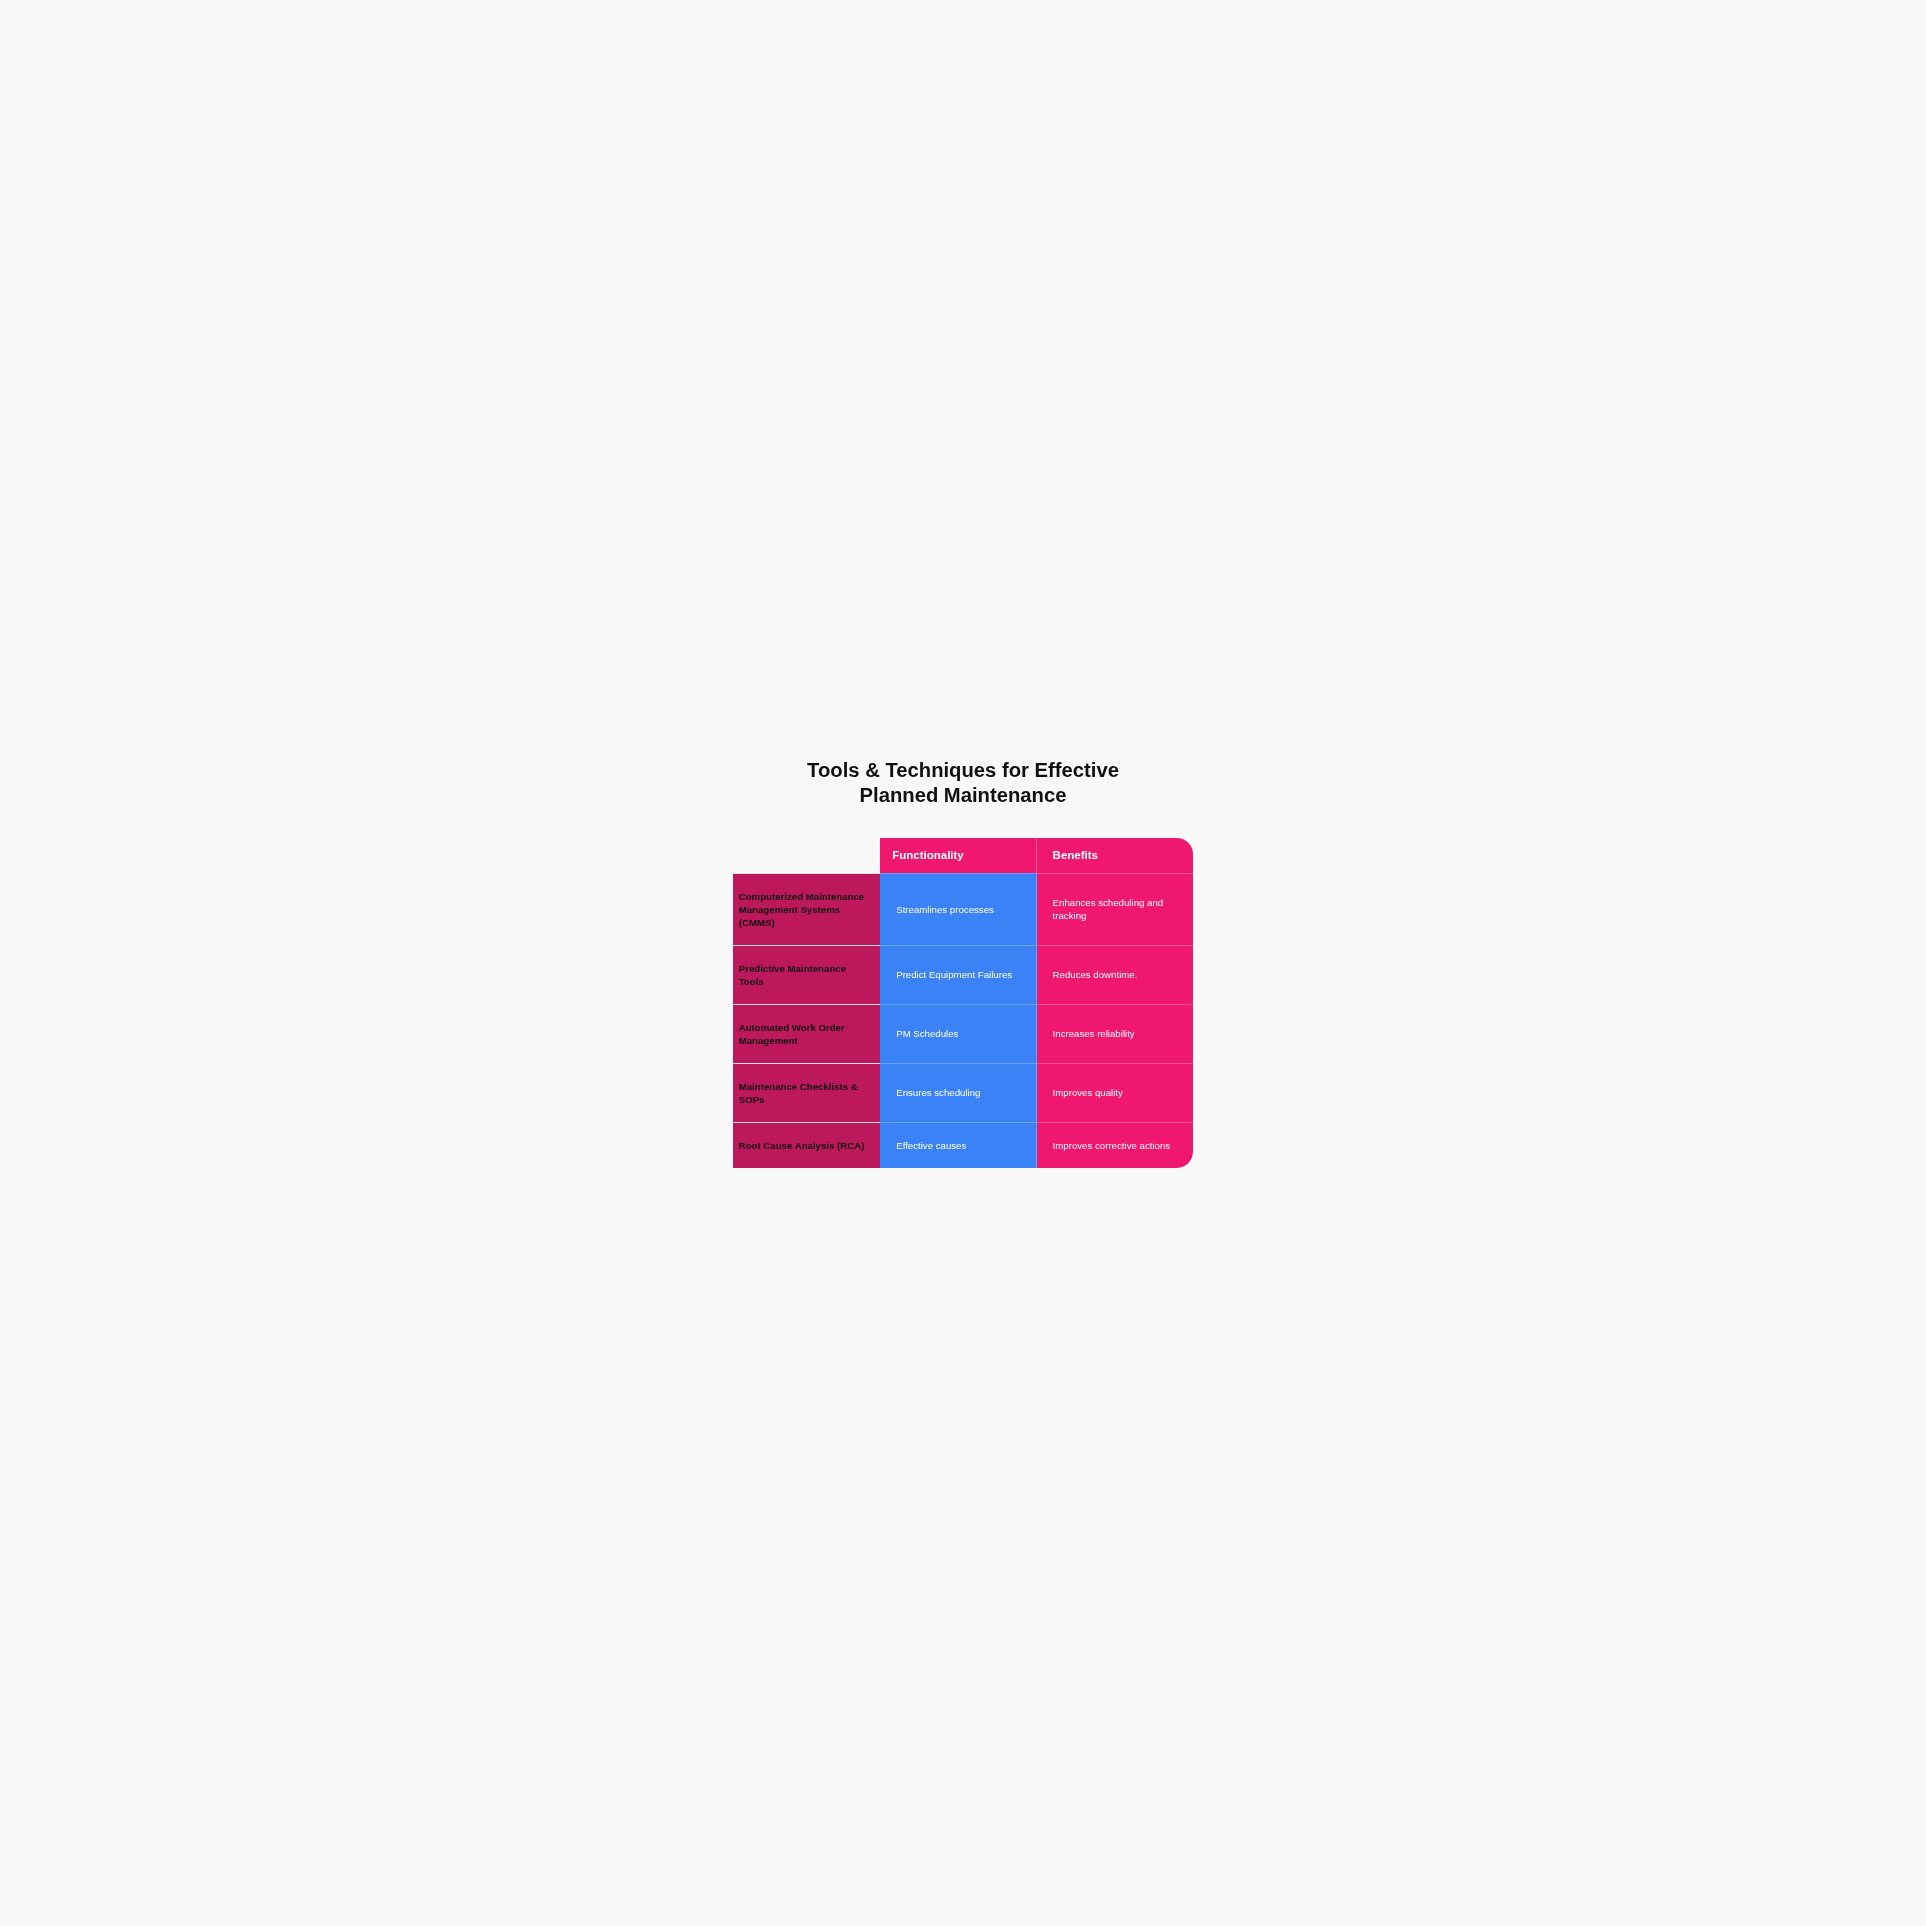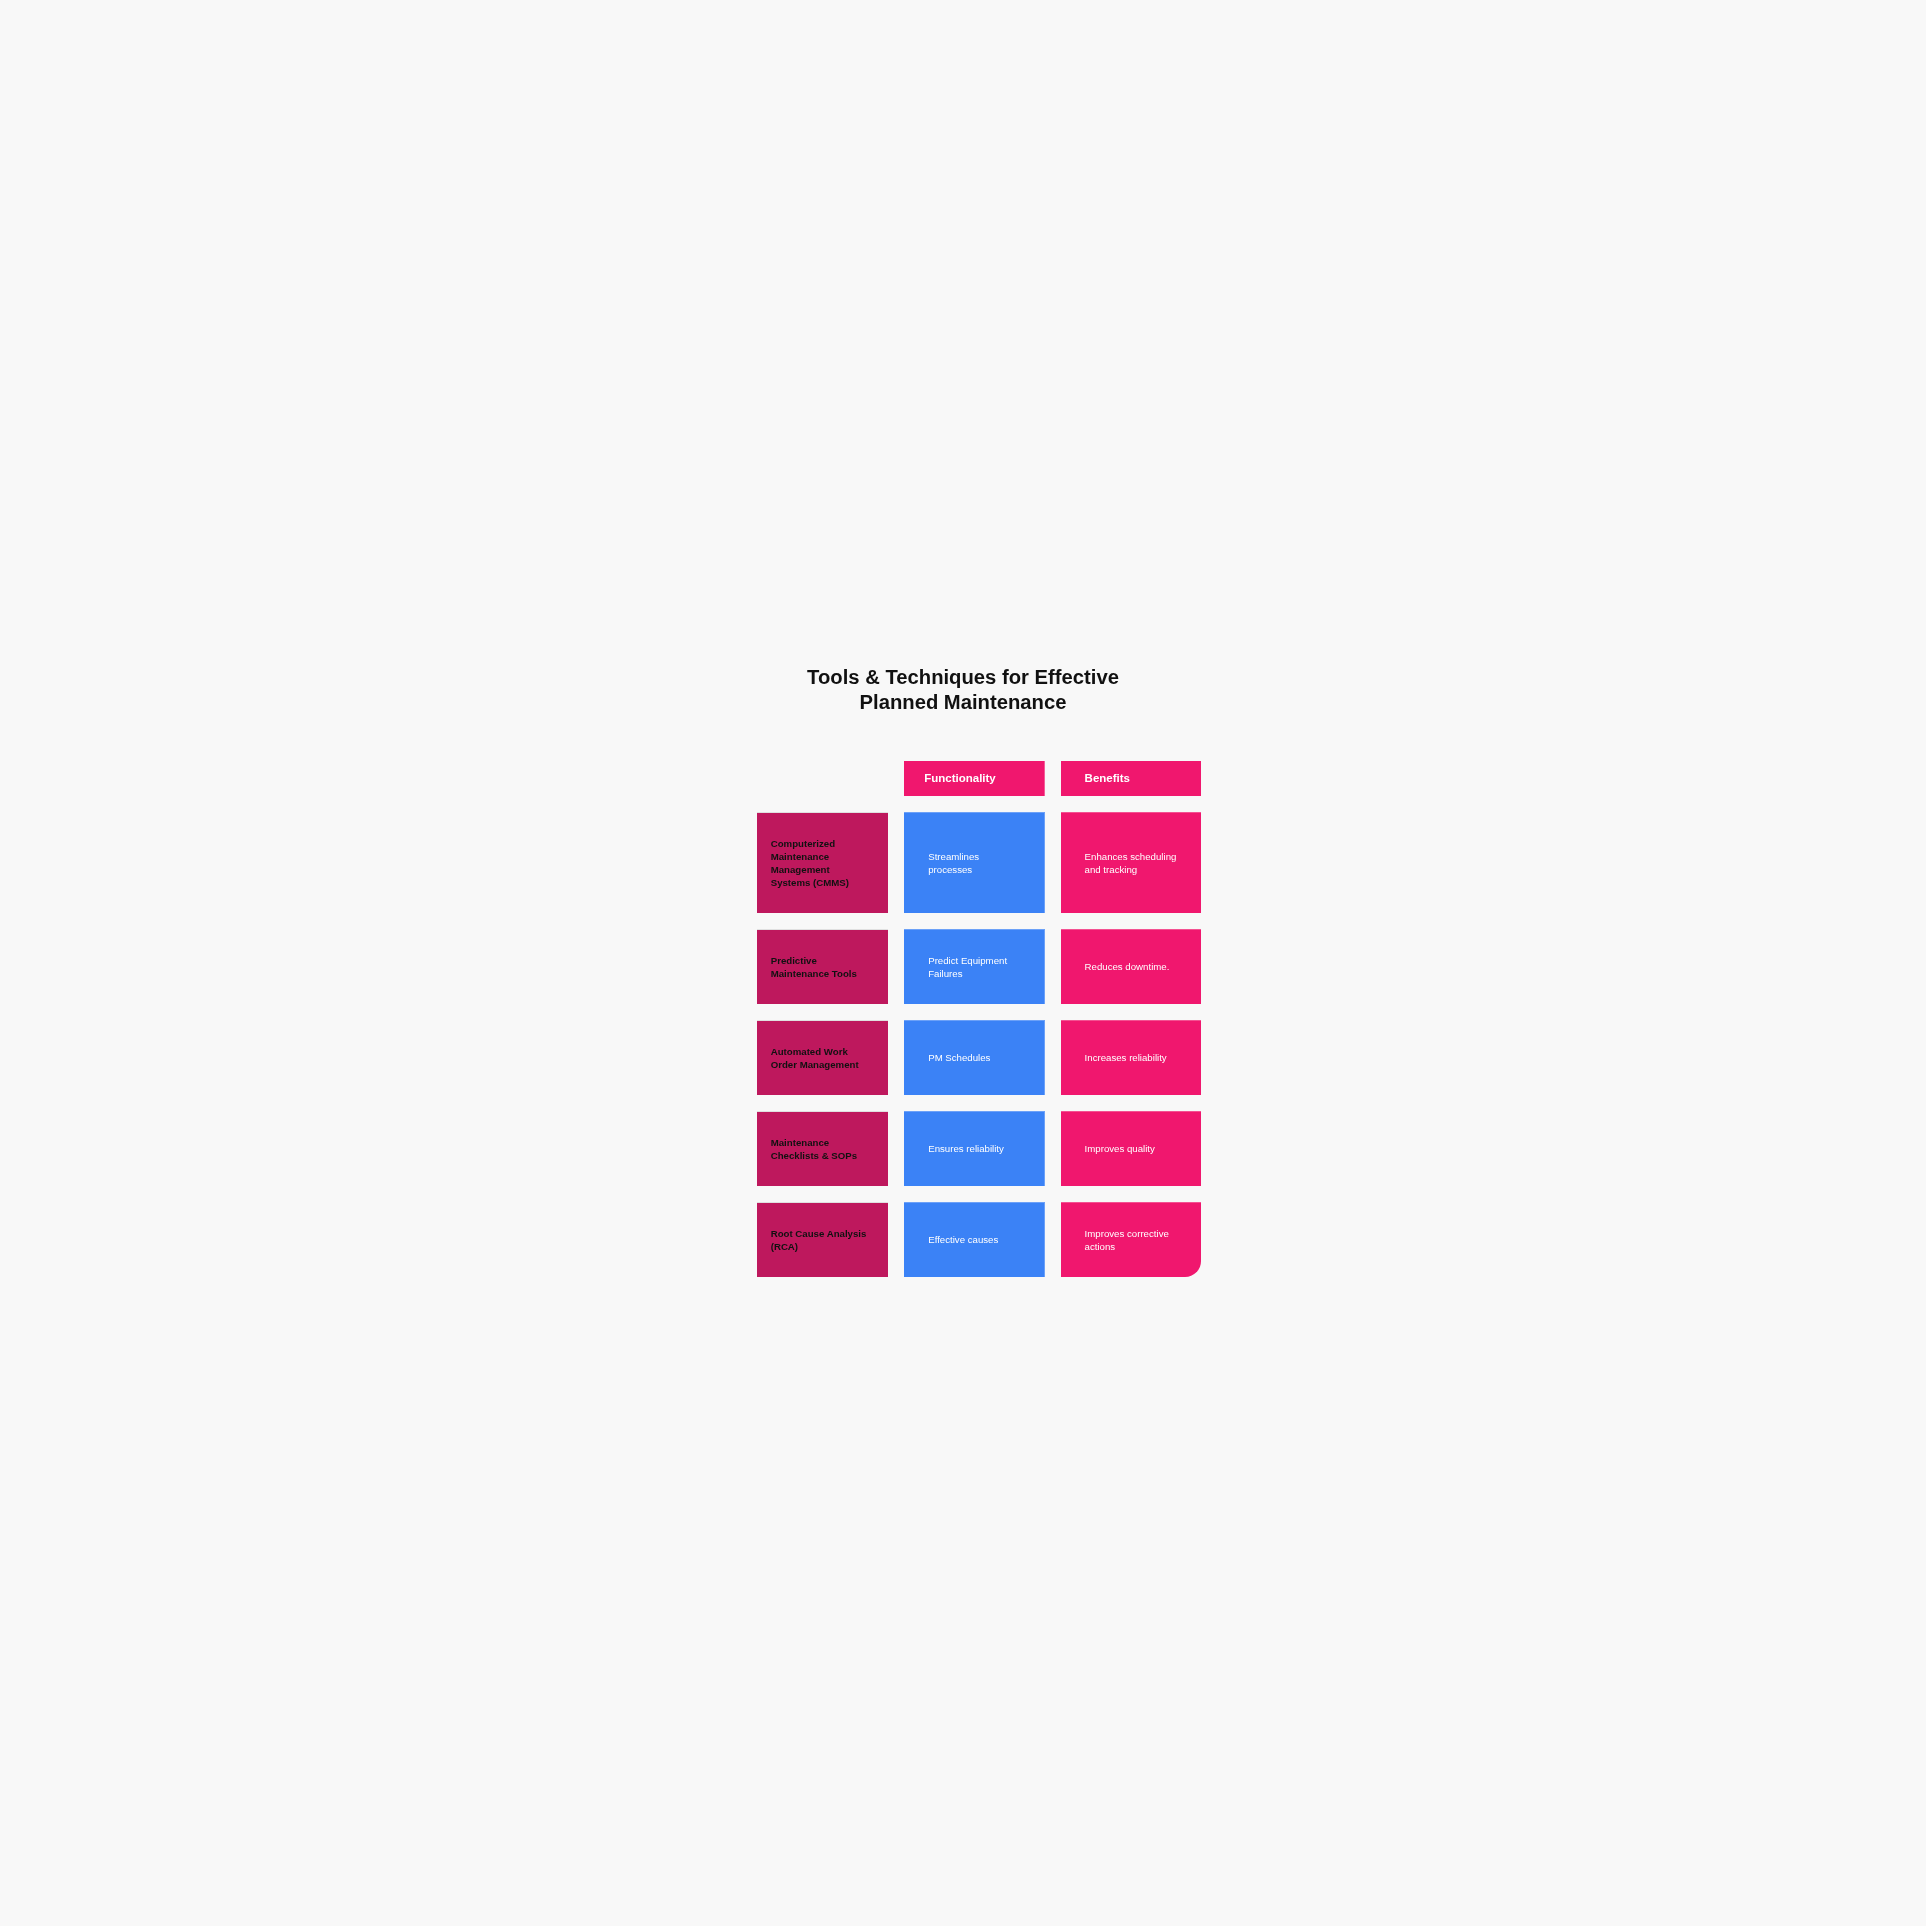--- a/index.html
+++ b/index.html
@@ -1,16 +1,16 @@
 <!DOCTYPE html>
 <html style="font-size:9.2px"><head>
   <meta charset="utf-8">
   <style>
     * {
-      margin: 8px;
+      margin: 0;
       padding: 0;
       box-sizing: border-box;
     }
 
     body {
       background-color: #f8f8f8;
       font-family: 'Arial', sans-serif;
       display: flex;
       justify-content: center;
       align-items: center;
@@ -157,21 +157,21 @@
         <span>PM Schedules</span>
       </div>
       <div class="row-benefits">
         <span>Increases reliability</span>
       </div>
 
       <div class="row-tool-name">
         <span>Maintenance Checklists &amp; SOPs</span>
       </div>
       <div class="row-functionality">
-        <span>Ensures reliability</span>
+        <span>Ensures scheduling</span>
       </div>
       <div class="row-benefits">
         <span>Improves quality</span>
       </div>
 
       <div class="row-tool-name">
         <span>Root Cause Analysis (RCA)</span>
       </div>
       <div class="row-functionality last-functionality">
         <span>Effective causes</span>

